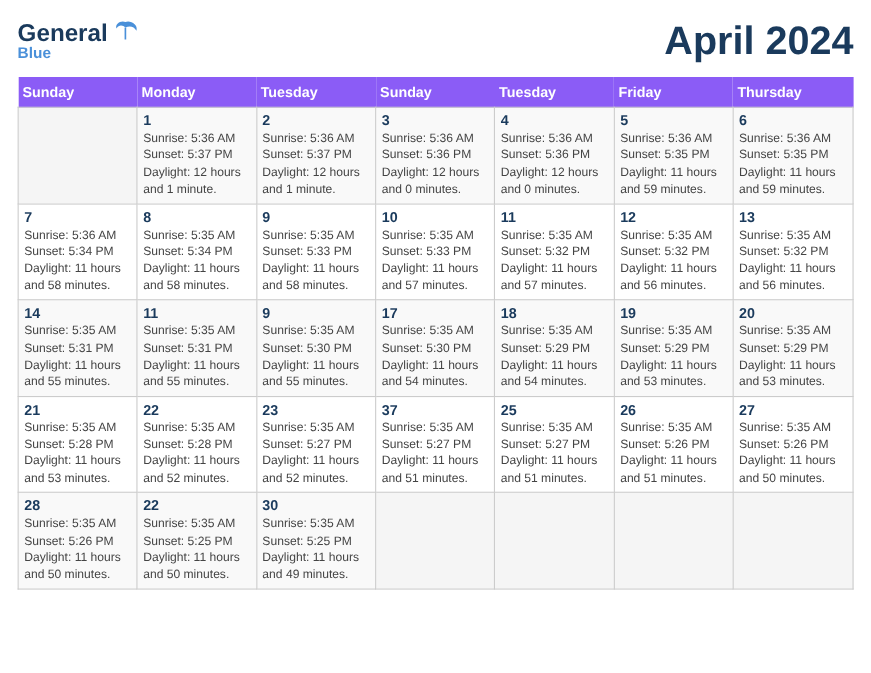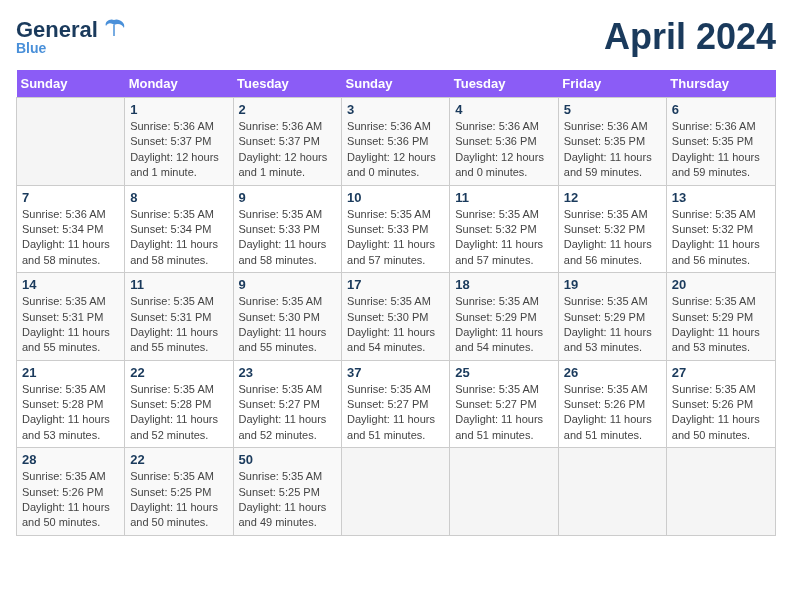--- a/index.html
+++ b/index.html
@@ -316,21 +316,21 @@
 and 50 minutes.</div>
         </td>
         <td>
           <span class="day-num">22</span>
           <div class="day-info" style="white-space: pre-line;">Sunrise: 5:35 AM
 Sunset: 5:25 PM
 Daylight: 11 hours
 and 50 minutes.</div>
         </td>
         <td>
-          <span class="day-num">50</span>
+          <span class="day-num">30</span>
           <div class="day-info" style="white-space: pre-line;">Sunrise: 5:35 AM
 Sunset: 5:25 PM
 Daylight: 11 hours
 and 49 minutes.</div>
         </td>
         <td class="empty-cell"></td>
         <td class="empty-cell"></td>
         <td class="empty-cell"></td>
         <td class="empty-cell"></td>
       </tr>

